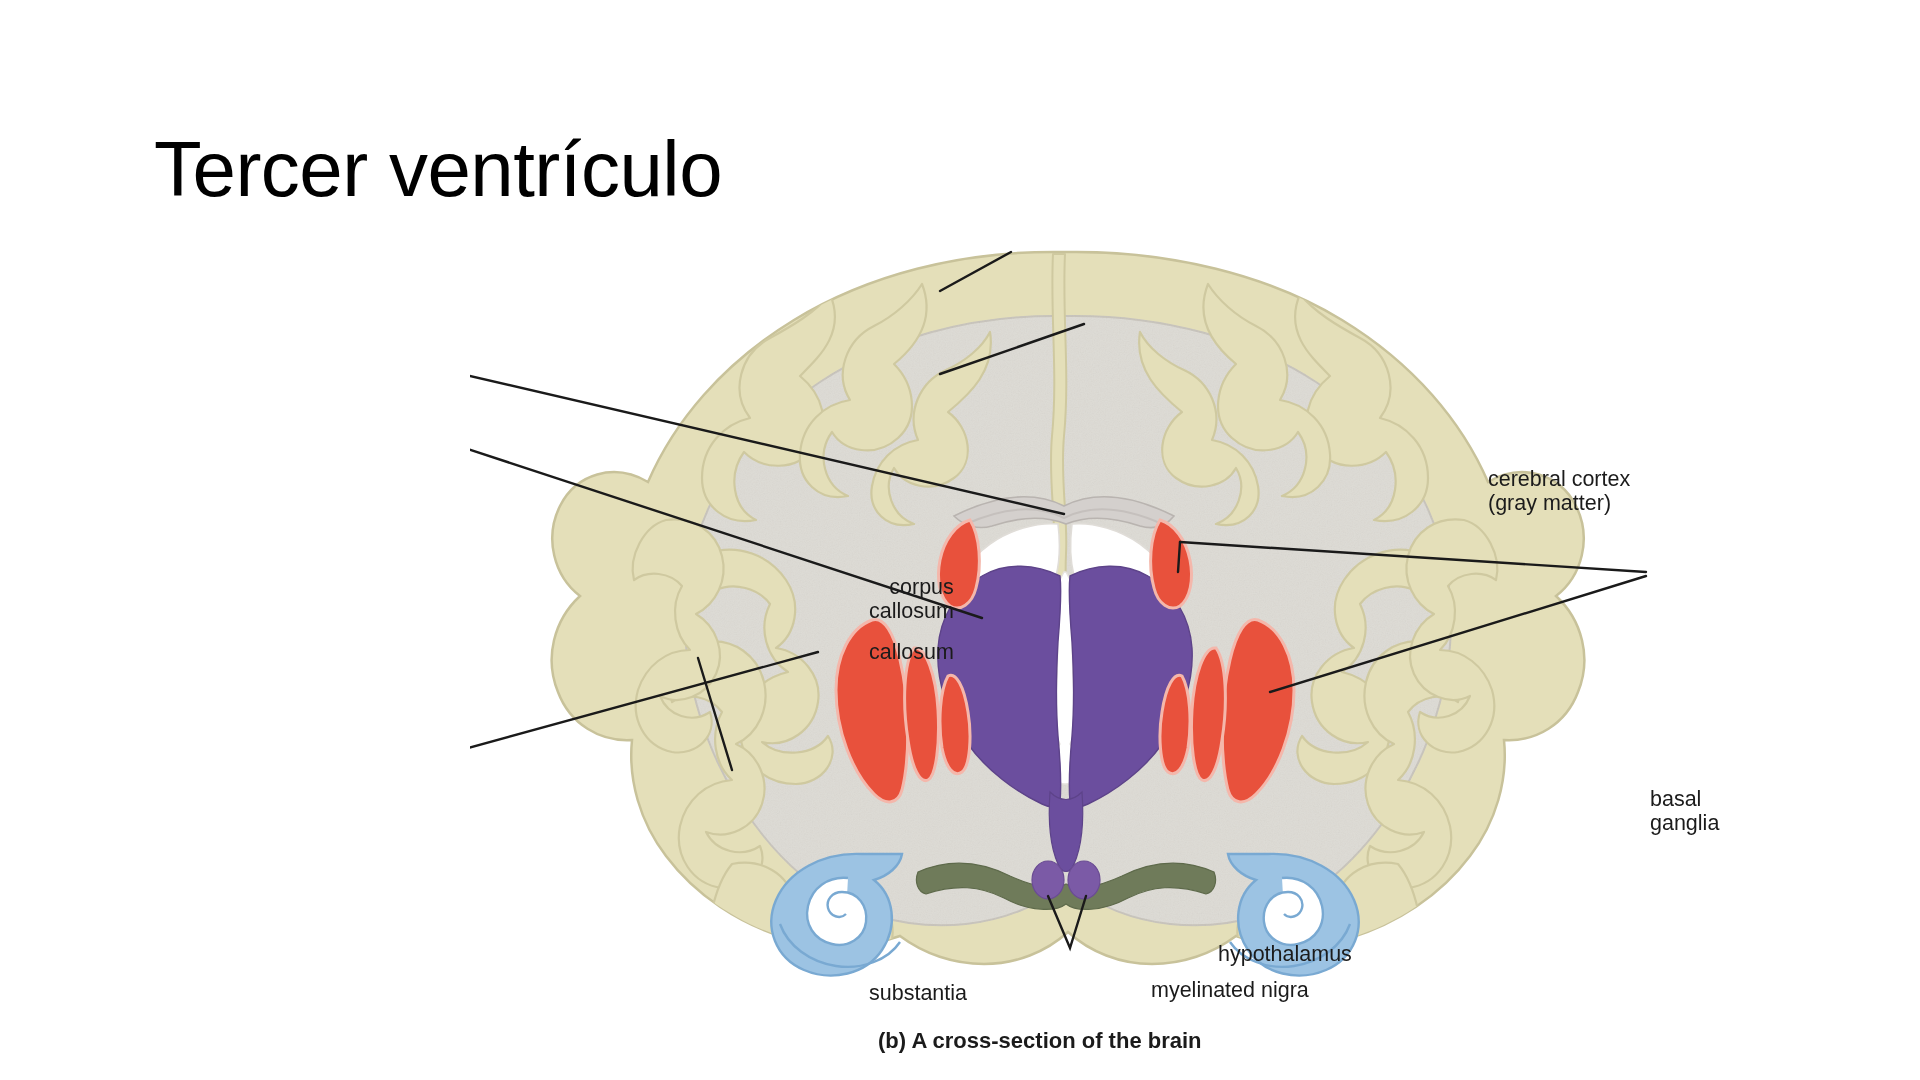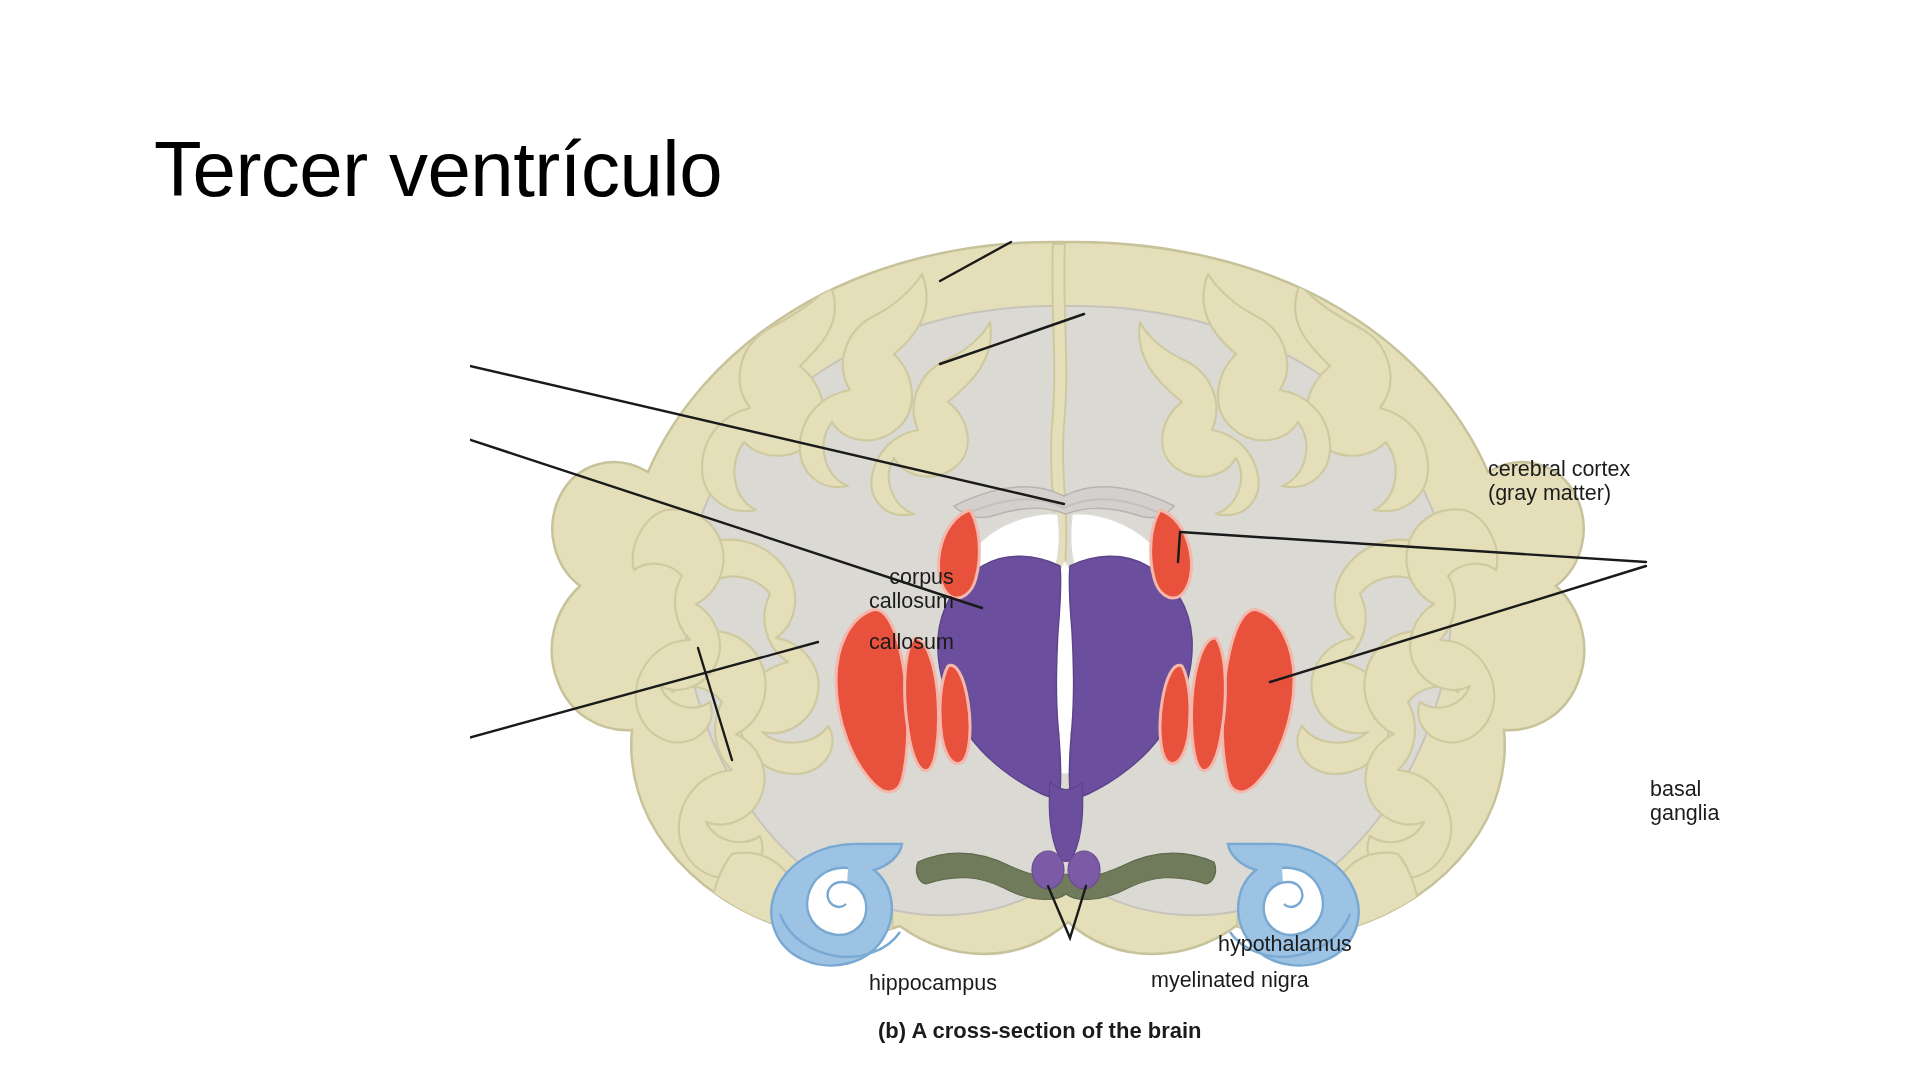--- a/index.html
+++ b/index.html
@@ -27,21 +27,21 @@
     color: #000000;
     letter-spacing: -0.5px;
     white-space: nowrap;
     margin-left: 26px;
   }
 
   
   #figure {
     position: absolute;
     left: 470px;
-    top: 214px;
+    top: 224px;
     width: 1190px;
     height: 810px;
   }
   #brain-svg {
     display: block;
     width: 1190px;
     height: 810px;
   }
 
   
@@ -375,20 +375,20 @@
 
 
   <div class="callout right" id="label-basal-ganglia">basal
 ganglia</div>
 
   <div class="callout left" id="label-corpus-callosum">corpus
 callosum</div>
 
   <div class="callout left" id="label-thalamus">callosum</div>
 
-  <div class="callout left" id="label-hippocampus">hippocampus</div>
+  <div class="callout left" id="label-hippocampus">substantia</div>
 
   <div class="callout left" id="label-substantia-nigra">myelinated nigra</div>
 
   <div class="callout left" id="label-hypothalamus">hypothalamus</div>
 
   <div id="figure-caption">(b) A cross-section of the brain</div>
 </div>
 
 </body></html>

